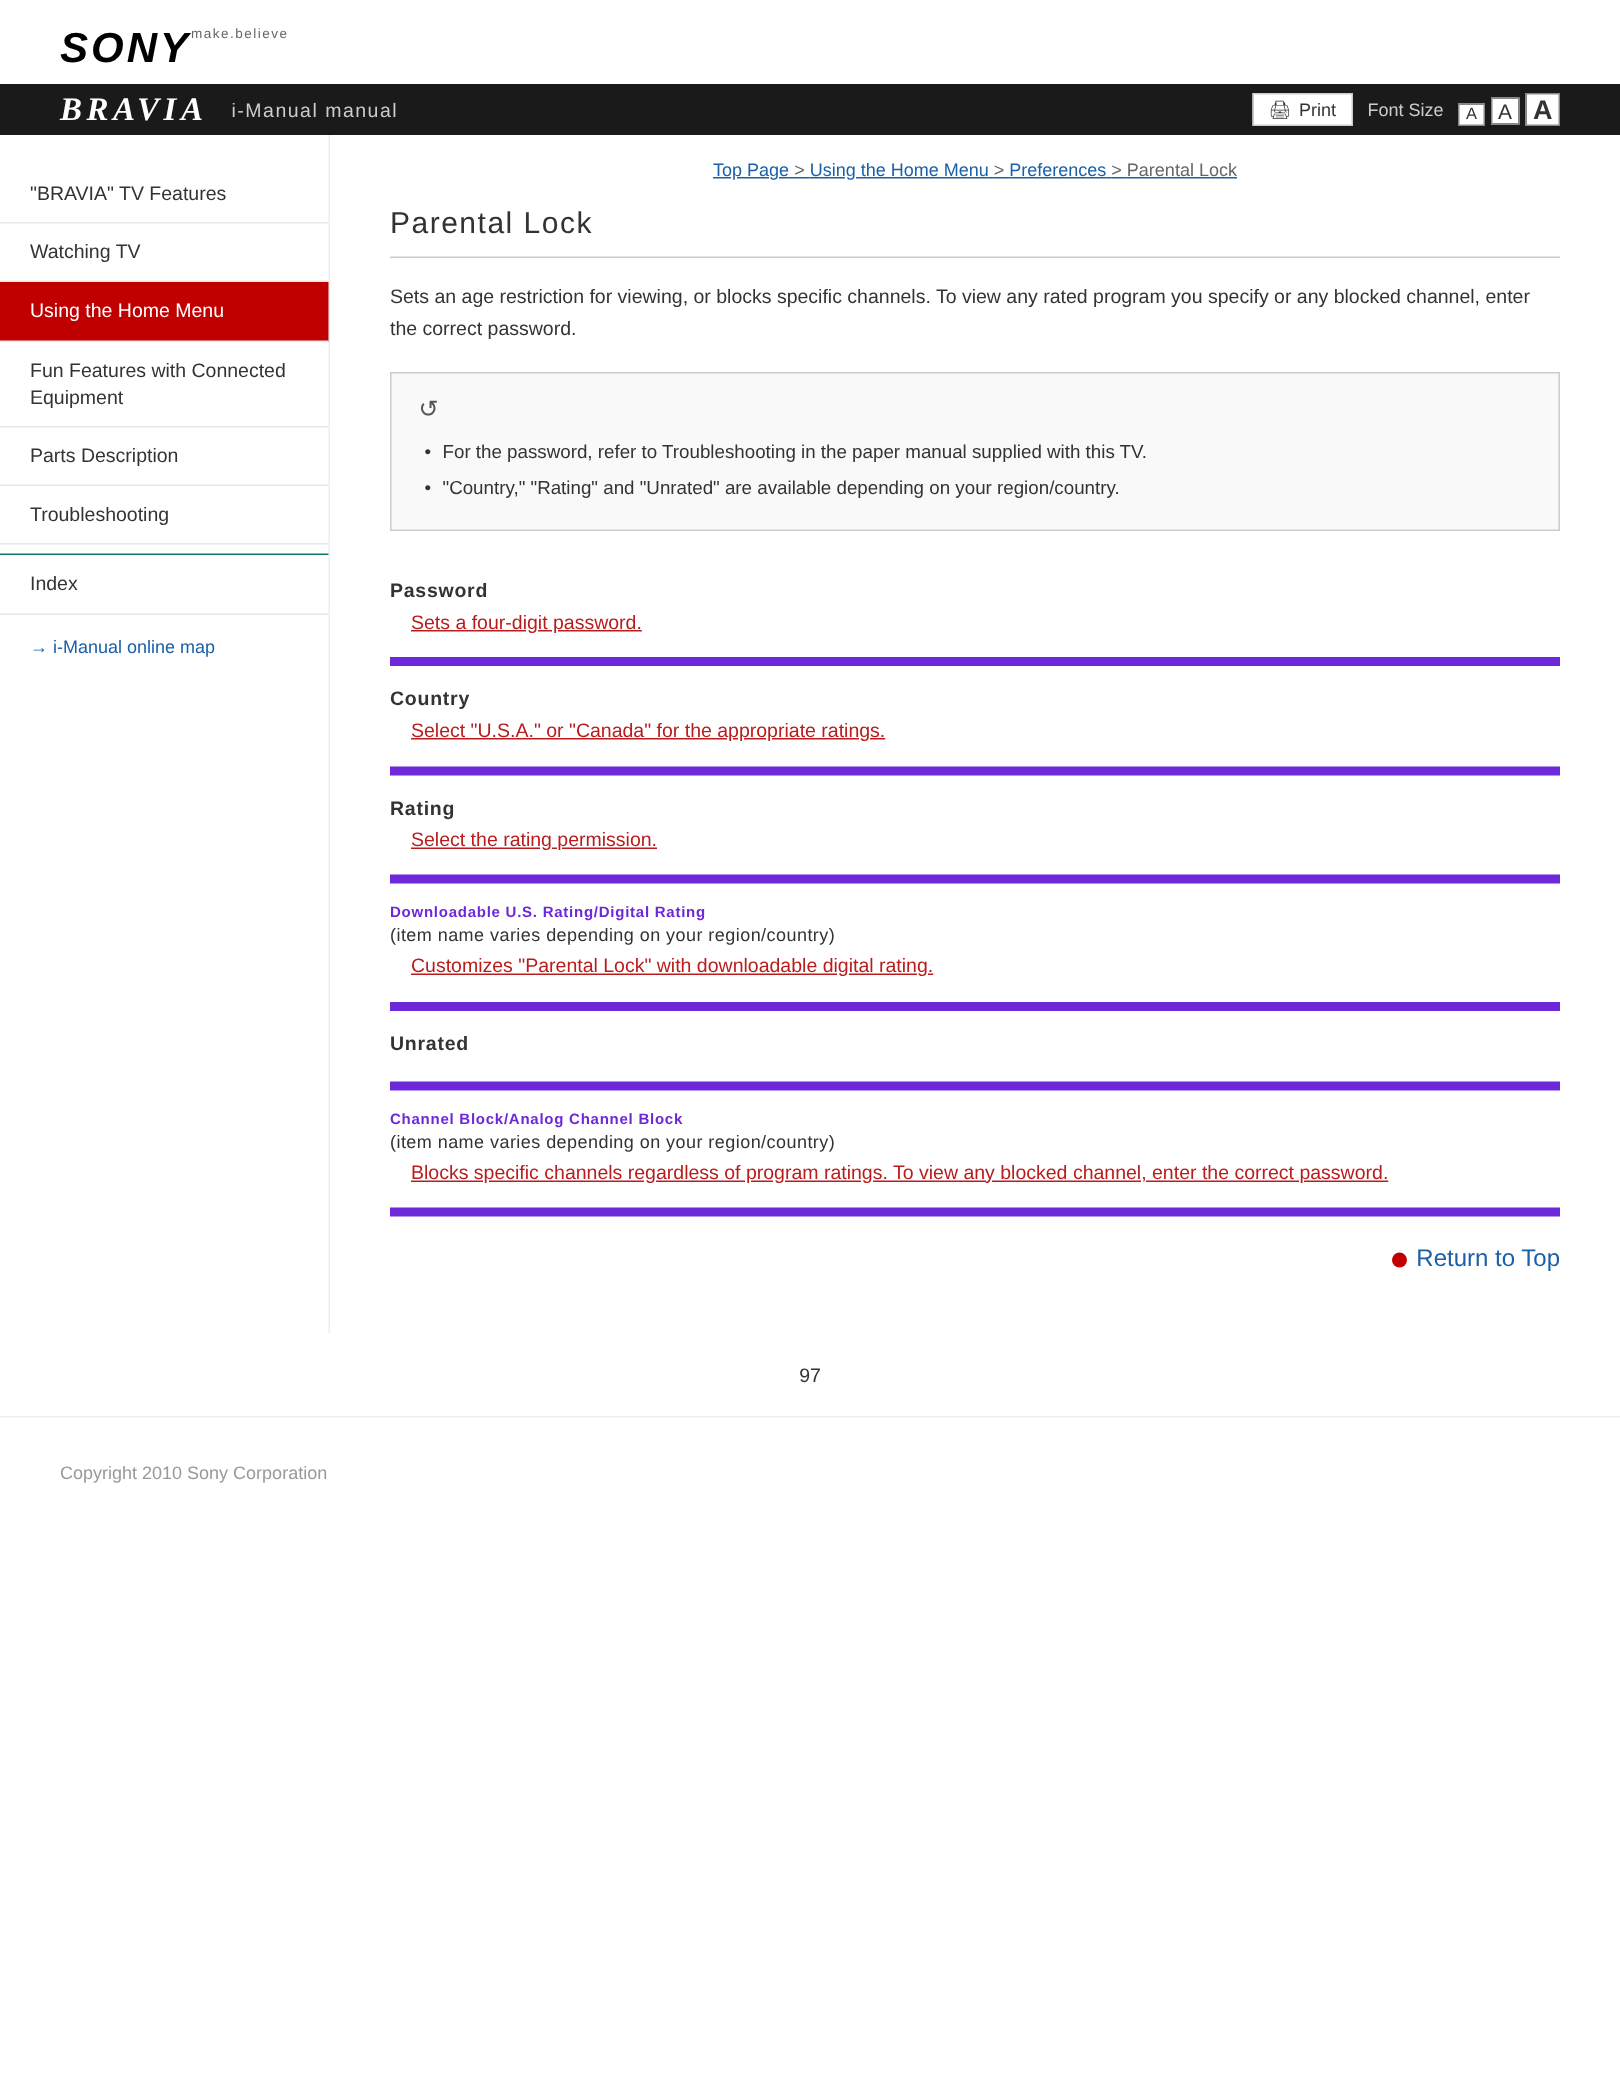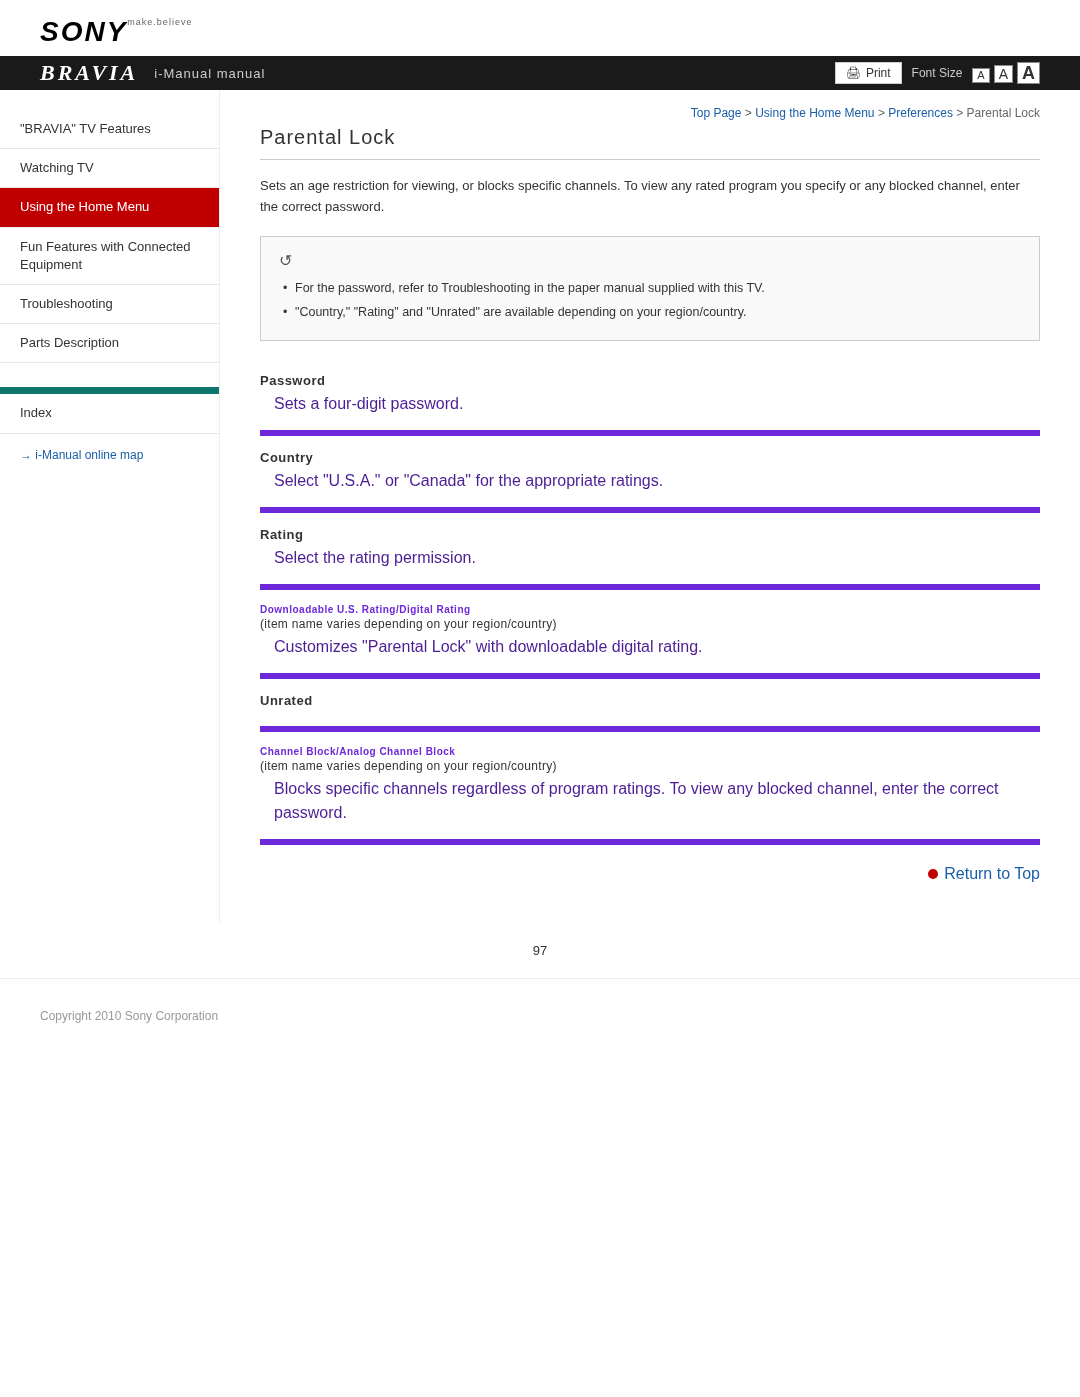--- a/index.html
+++ b/index.html
@@ -119,22 +119,22 @@
       cursor: pointer;
       border-bottom: 1px solid #e8e8e8;
       color: #333;
       line-height: 1.4;
     }
     .sidebar-item.active {
       background: #c00000;
       color: #fff;
     }
     .sidebar-item.index-item {
-      margin-top: 24px;
-      border-top: 7px solid #0f766e;
+      margin-top: 6px;
+      border-top: 1px solid #0f766e;
     }
     .sidebar-map-link {
       padding: 14px 20px;
       font-size: 12px;
       color: #1a5fa8;
       cursor: pointer;
       display: flex;
       align-items: center;
       gap: 4px;
     }
@@ -142,22 +142,23 @@
     
     .content {
       flex: 1;
       padding: 16px 40px 30px 40px;
     }
 
     
     .breadcrumb {
       font-size: 12px;
       color: #1a5fa8;
-      margin-bottom: 6px;
-      text-align: right;
+      margin-bottom: 18px;
+      text-align: center;
+      text-decoration: underline;
     }
     .breadcrumb a {
       color: #1a5fa8;
       text-decoration: none;
       cursor: pointer;
     }
     .breadcrumb span {
       color: #666;
     }
 
@@ -212,24 +213,25 @@
       padding: 14px 0;
     }
     .setting-title {
       font-size: 13px;
       font-weight: bold;
       letter-spacing: 0.5px;
       color: #333;
       margin-bottom: 4px;
     }
     .setting-desc {
-      font-size: 16px;
-      color: #4c1d95;
+      font-size: 13px;
+      color: #b91c1c;
       line-height: 1.5;
       padding-left: 14px;
+      text-decoration: underline;
     }
     .setting-title-multi {
       font-size: 10px;
       font-weight: bold;
       letter-spacing: 0.5px;
       color: #6d28d9;
       margin-bottom: 2px;
     }
     .setting-subtitle {
       font-size: 12px;
@@ -312,24 +314,24 @@
     <div class="sidebar-item">
       <span>Watching TV</span>
     </div>
     <div class="sidebar-item active">
       <span>Using the Home Menu</span>
     </div>
     <div class="sidebar-item">
       <span>Fun Features with Connected Equipment</span>
     </div>
     <div class="sidebar-item">
+      <span>Parts Description</span>
+    </div>
+    <div class="sidebar-item">
       <span>Troubleshooting</span>
-    </div>
-    <div class="sidebar-item">
-      <span>Parts Description</span>
     </div>
     <div class="sidebar-item index-item">
       <span>Index</span>
     </div>
     <div class="sidebar-map-link">
       <span>→ i-Manual online map</span>
     </div>
   </div>
 
   <div class="content">

